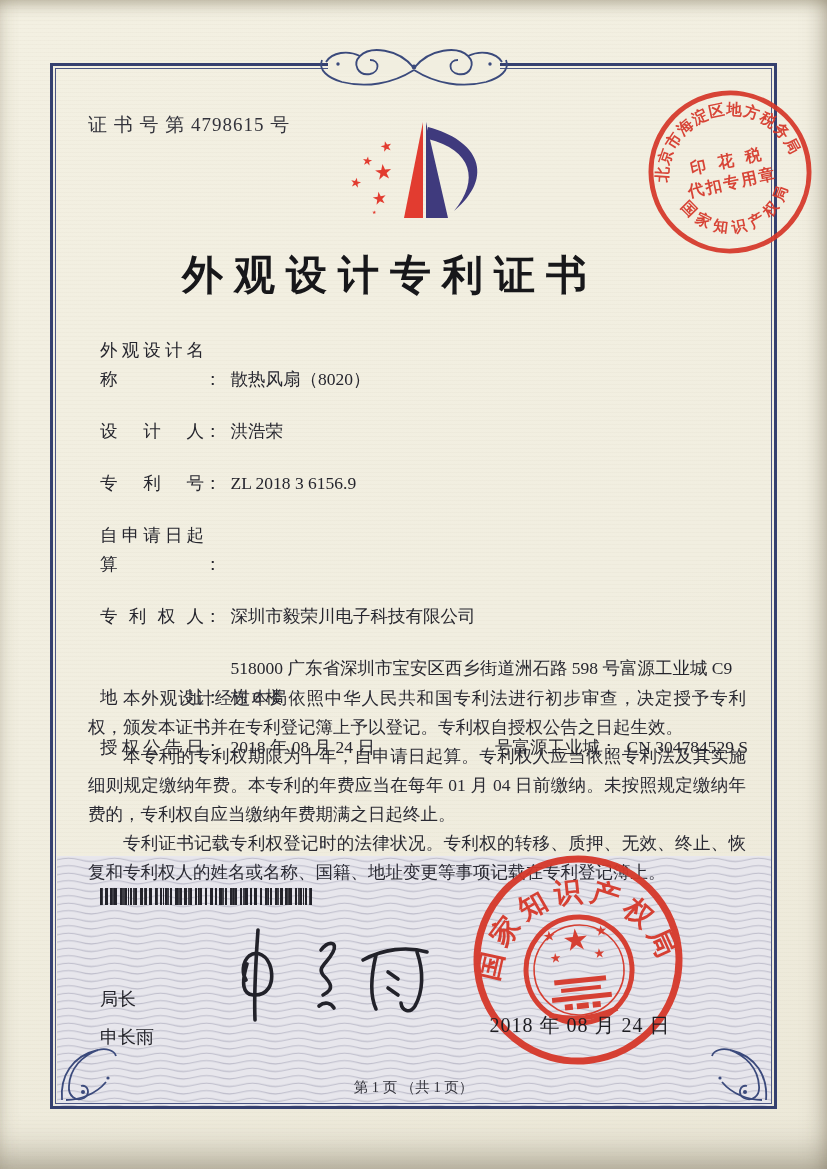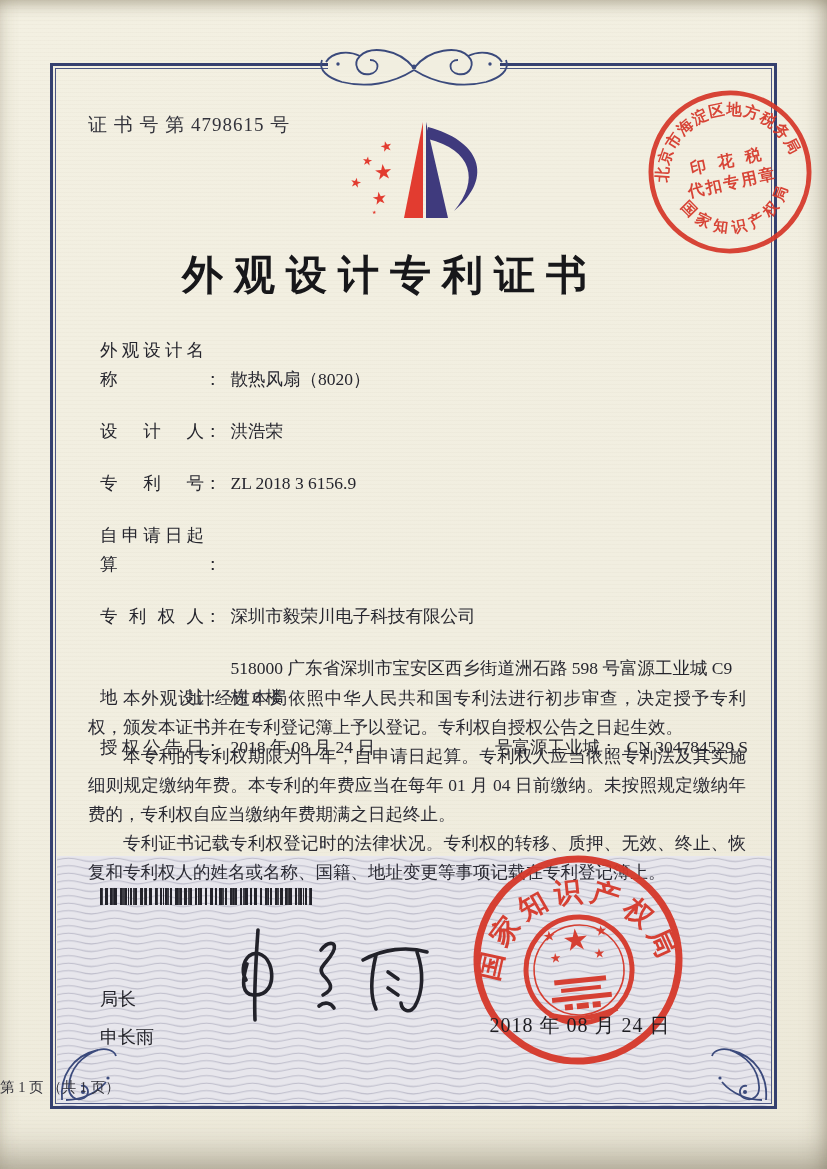--- a/index.html
+++ b/index.html
@@ -73,21 +73,21 @@
   .director{position:absolute;left:100px;top:942px;font-size:18px;color:#23232a;line-height:38px;margin-top:38px;}
   .signature{position:absolute;left:225px;top:918px;}
   
   .tax-stamp{position:absolute;left:644px;top:86px;width:172px;height:172px;transform:rotate(-12deg);opacity:.93;}
   .big-seal{position:absolute;left:468px;top:850px;width:220px;height:220px;transform:rotate(-6deg);opacity:.95;}
   .seal-date{
     position:absolute;left:478px;top:1012px;width:204px;text-align:center;
     font-size:20px;color:#1d1d22;letter-spacing:1px;white-space:nowrap;
   }
   .footer-page{
-    position:absolute;left:0;top:1078px;width:827px;
+    position:absolute;left:0;top:1078px;width:827px;text-align:center;
     font-size:14.5px;color:#33333b;
   }
   .seal-text{font-family:"Liberation Serif","DejaVu Serif",serif;font-weight:bold;}
   svg{display:block;}
 </style>
 </head>
 <body>
 
 <div class="photo">
 

